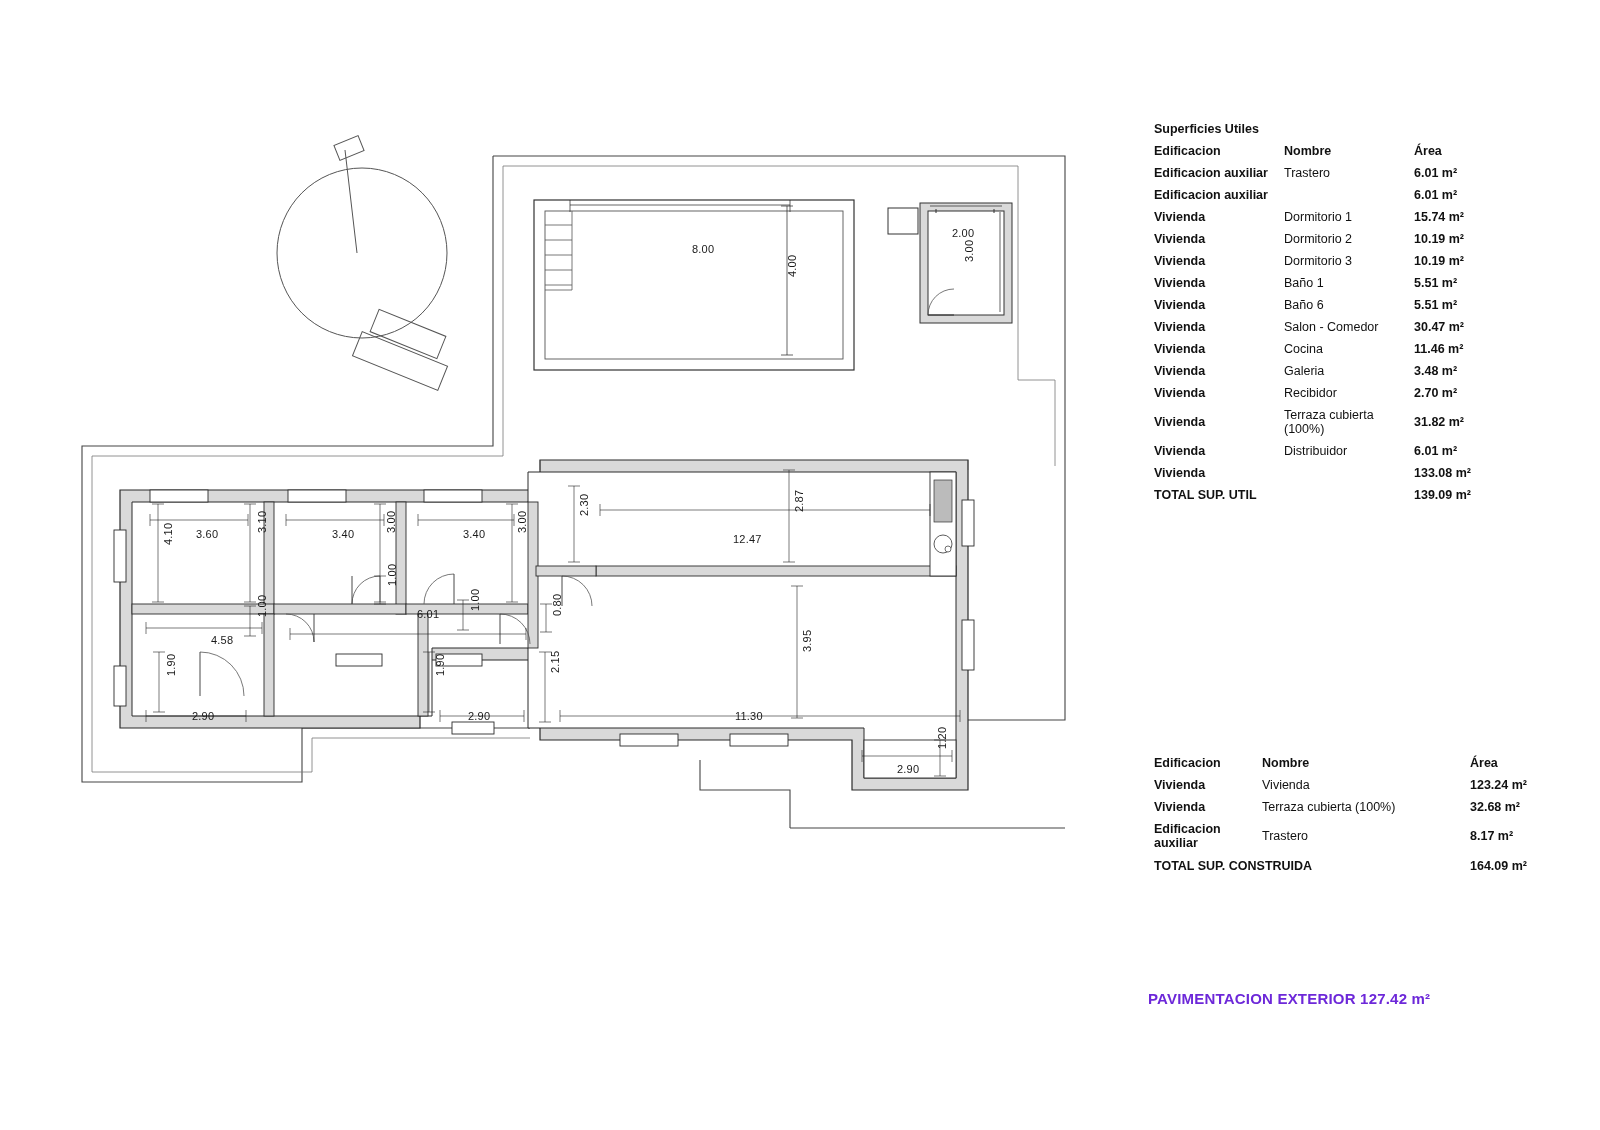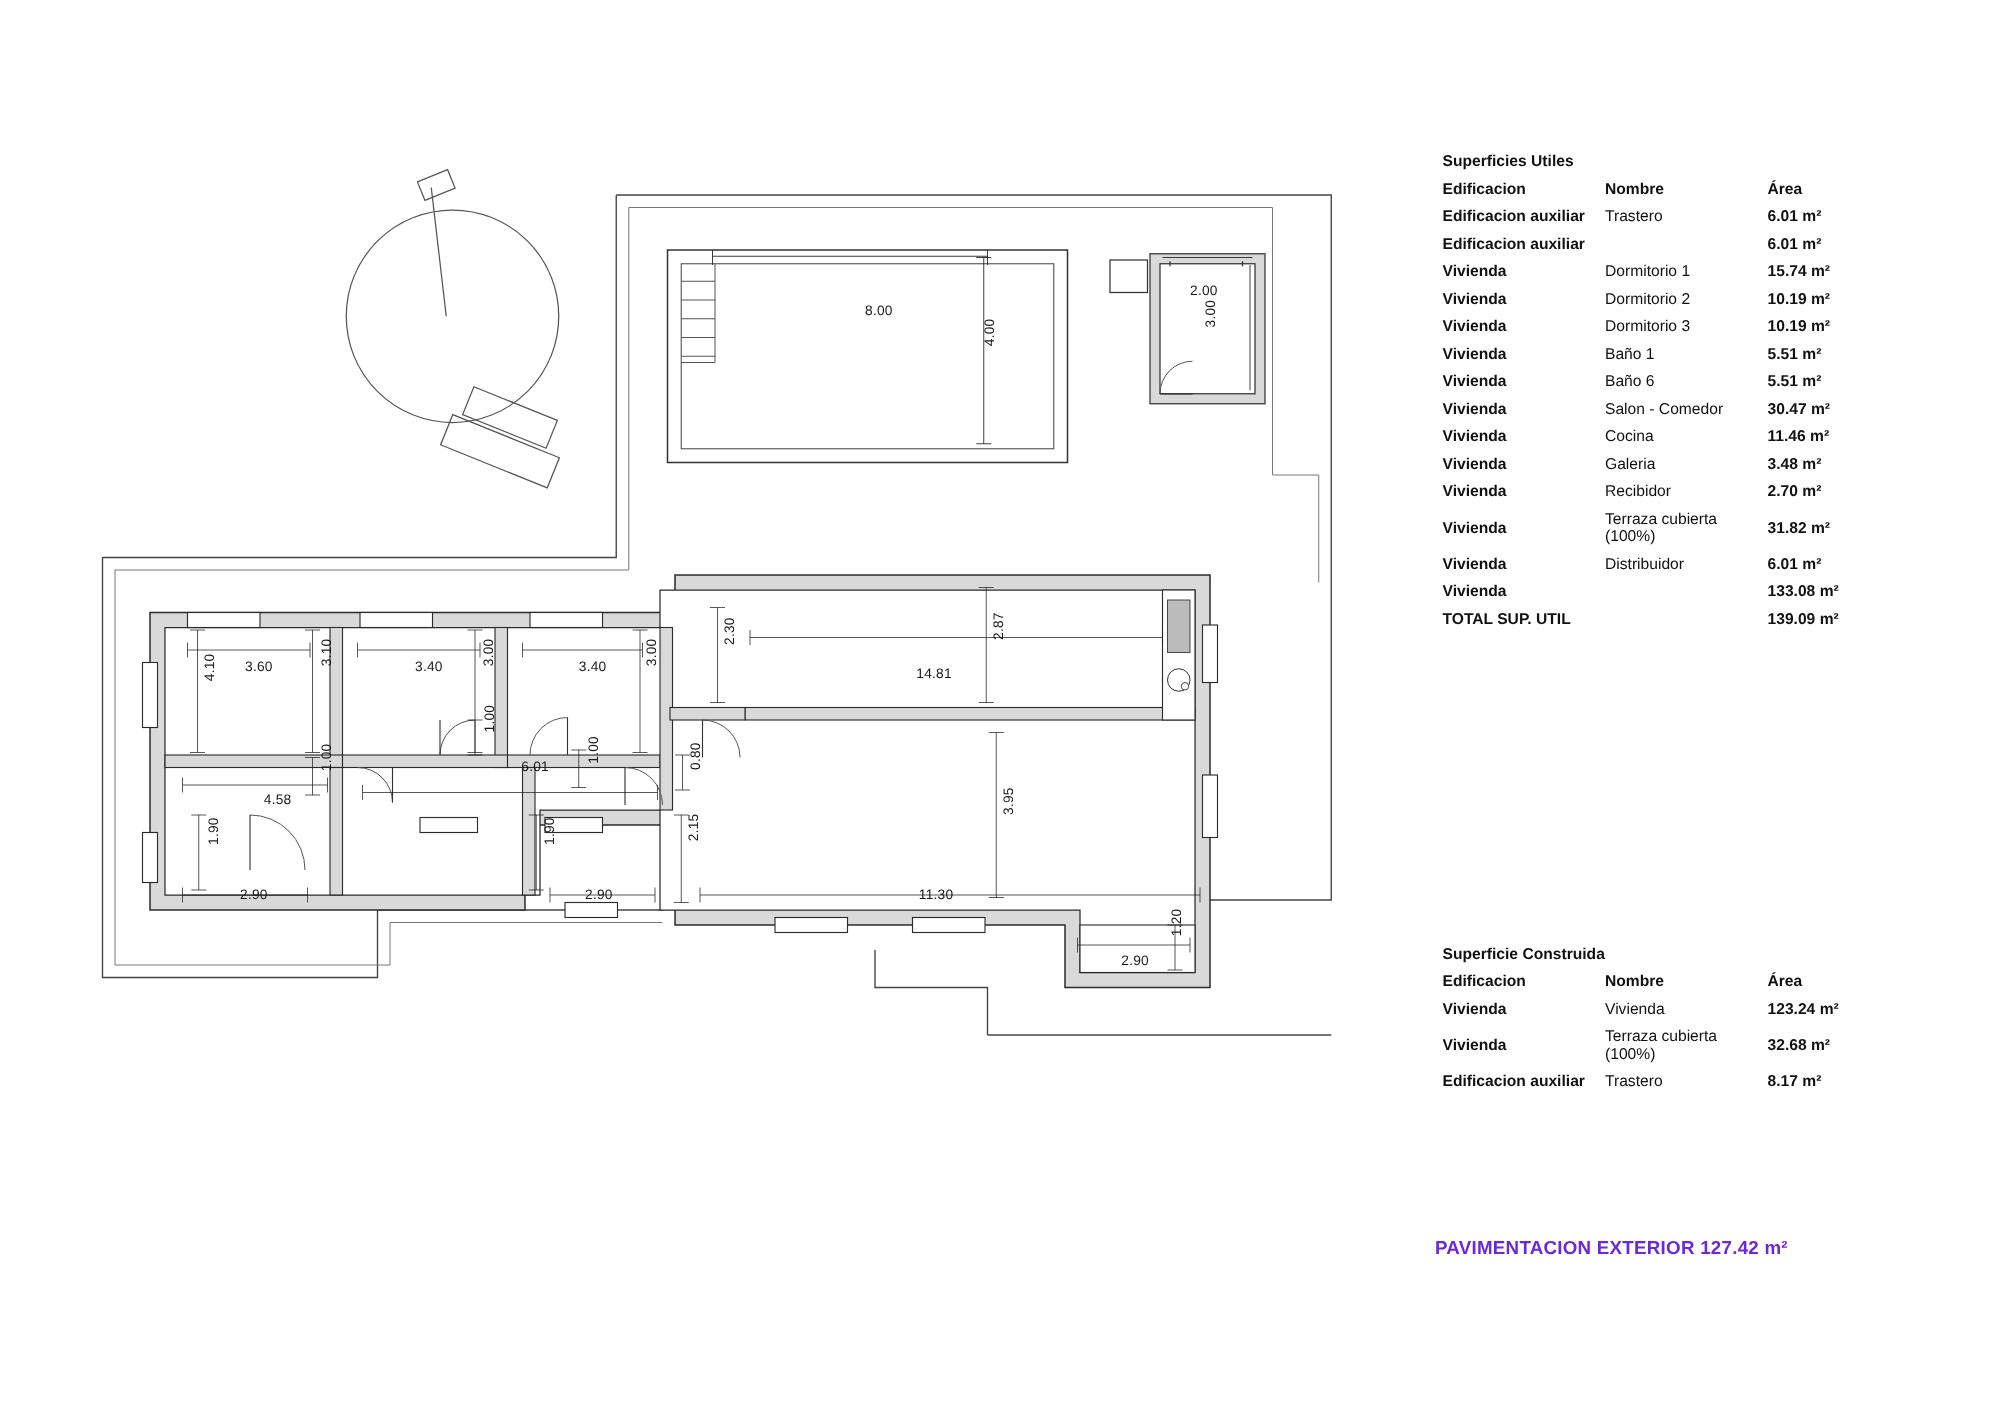--- a/index.html
+++ b/index.html
@@ -312,21 +312,21 @@
         <span class="dimlabel vert" style="left: 786px; top: 277px;">4.00</span>
         <span class="dimlabel" style="left: 952px; top: 227px;">2.00</span>
         <span class="dimlabel vert" style="left: 963px; top: 262px;">3.00</span>
         <span class="dimlabel" style="left: 196px; top: 528px;">3.60</span>
         <span class="dimlabel" style="left: 332px; top: 528px;">3.40</span>
         <span class="dimlabel" style="left: 463px; top: 528px;">3.40</span>
         <span class="dimlabel vert" style="left: 256px; top: 533px;">3.10</span>
         <span class="dimlabel vert" style="left: 385px; top: 533px;">3.00</span>
         <span class="dimlabel vert" style="left: 516px; top: 533px;">3.00</span>
         <span class="dimlabel vert" style="left: 578px; top: 516px;">2.30</span>
-        <span class="dimlabel" style="left: 733px; top: 533px;">14.81</span>
+        <span class="dimlabel" style="left: 733px; top: 533px;">12.47</span>
         <span class="dimlabel vert" style="left: 793px; top: 512px;">2.87</span>
         <span class="dimlabel vert" style="left: 162px; top: 545px;">4.10</span>
         <span class="dimlabel" style="left: 211px; top: 634px;">4.58</span>
         <span class="dimlabel vert" style="left: 256px; top: 617px;">1.00</span>
         <span class="dimlabel" style="left: 417px; top: 608px;">6.01</span>
         <span class="dimlabel vert" style="left: 386px; top: 586px;">1.00</span>
         <span class="dimlabel vert" style="left: 469px; top: 611px;">1.00</span>
         <span class="dimlabel vert" style="left: 551px; top: 616px;">0.80</span>
         <span class="dimlabel vert" style="left: 801px; top: 652px;">3.95</span>
         <span class="dimlabel vert" style="left: 165px; top: 676px;">1.90</span>
@@ -423,42 +423,43 @@
           <td colspan="2">TOTAL SUP. UTIL</td>
           <td>139.09 m²</td>
         </tr>
       </tbody>
     </table>
   </div>
 
   <div class="table-block" id="table-construida">
     <table class="sheet">
       <tbody>
-        <tr>
-          <td class="tbl-title top-rule" colspan="3">Superficie Construida</td>
-        </tr>
         <tr class="hdr">
           <td class="col-edif">Edificacion</td>
           <td class="col-nom">Nombre</td>
           <td class="col-area">Área</td>
         </tr>
         <tr class="row-rule">
           <td class="c-edif">Vivienda</td>
           <td class="c-nom">Vivienda</td>
           <td class="c-area">123.24 m²</td>
         </tr>
         <tr class="row-rule">
           <td class="c-edif">Vivienda</td>
           <td class="c-nom">Terraza cubierta (100%)</td>
           <td class="c-area">32.68 m²</td>
         </tr>
         <tr class="row-rule">
           <td class="c-edif cell-wrap">Edificacion auxiliar</td>
           <td class="c-nom">Trastero</td>
           <td class="c-area">8.17 m²</td>
         </tr>
+        <tr class="grand-total">
+          <td colspan="2">TOTAL SUP. CONSTRUIDA</td>
+          <td>164.09 m²</td>
+        </tr>
       </tbody>
     </table>
   </div>
 
   <div class="pav">PAVIMENTACION EXTERIOR 127.42 m²</div>
 
 </div>
 
 </body></html>

